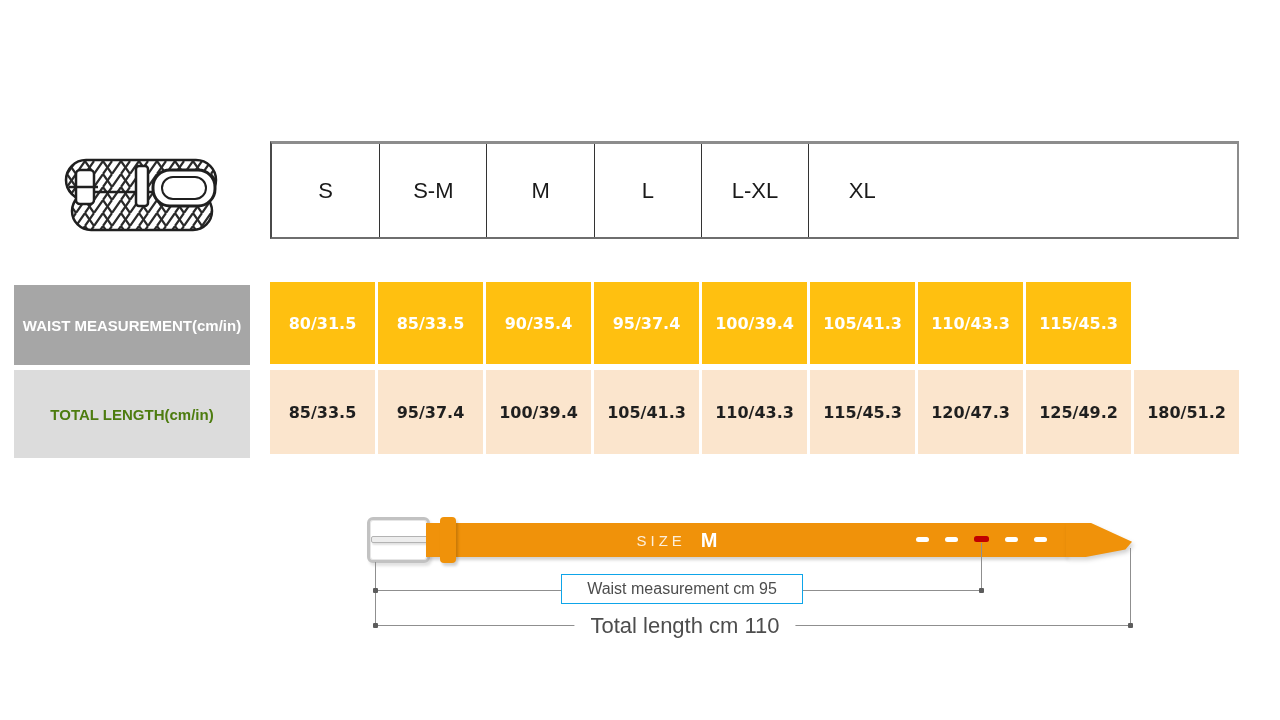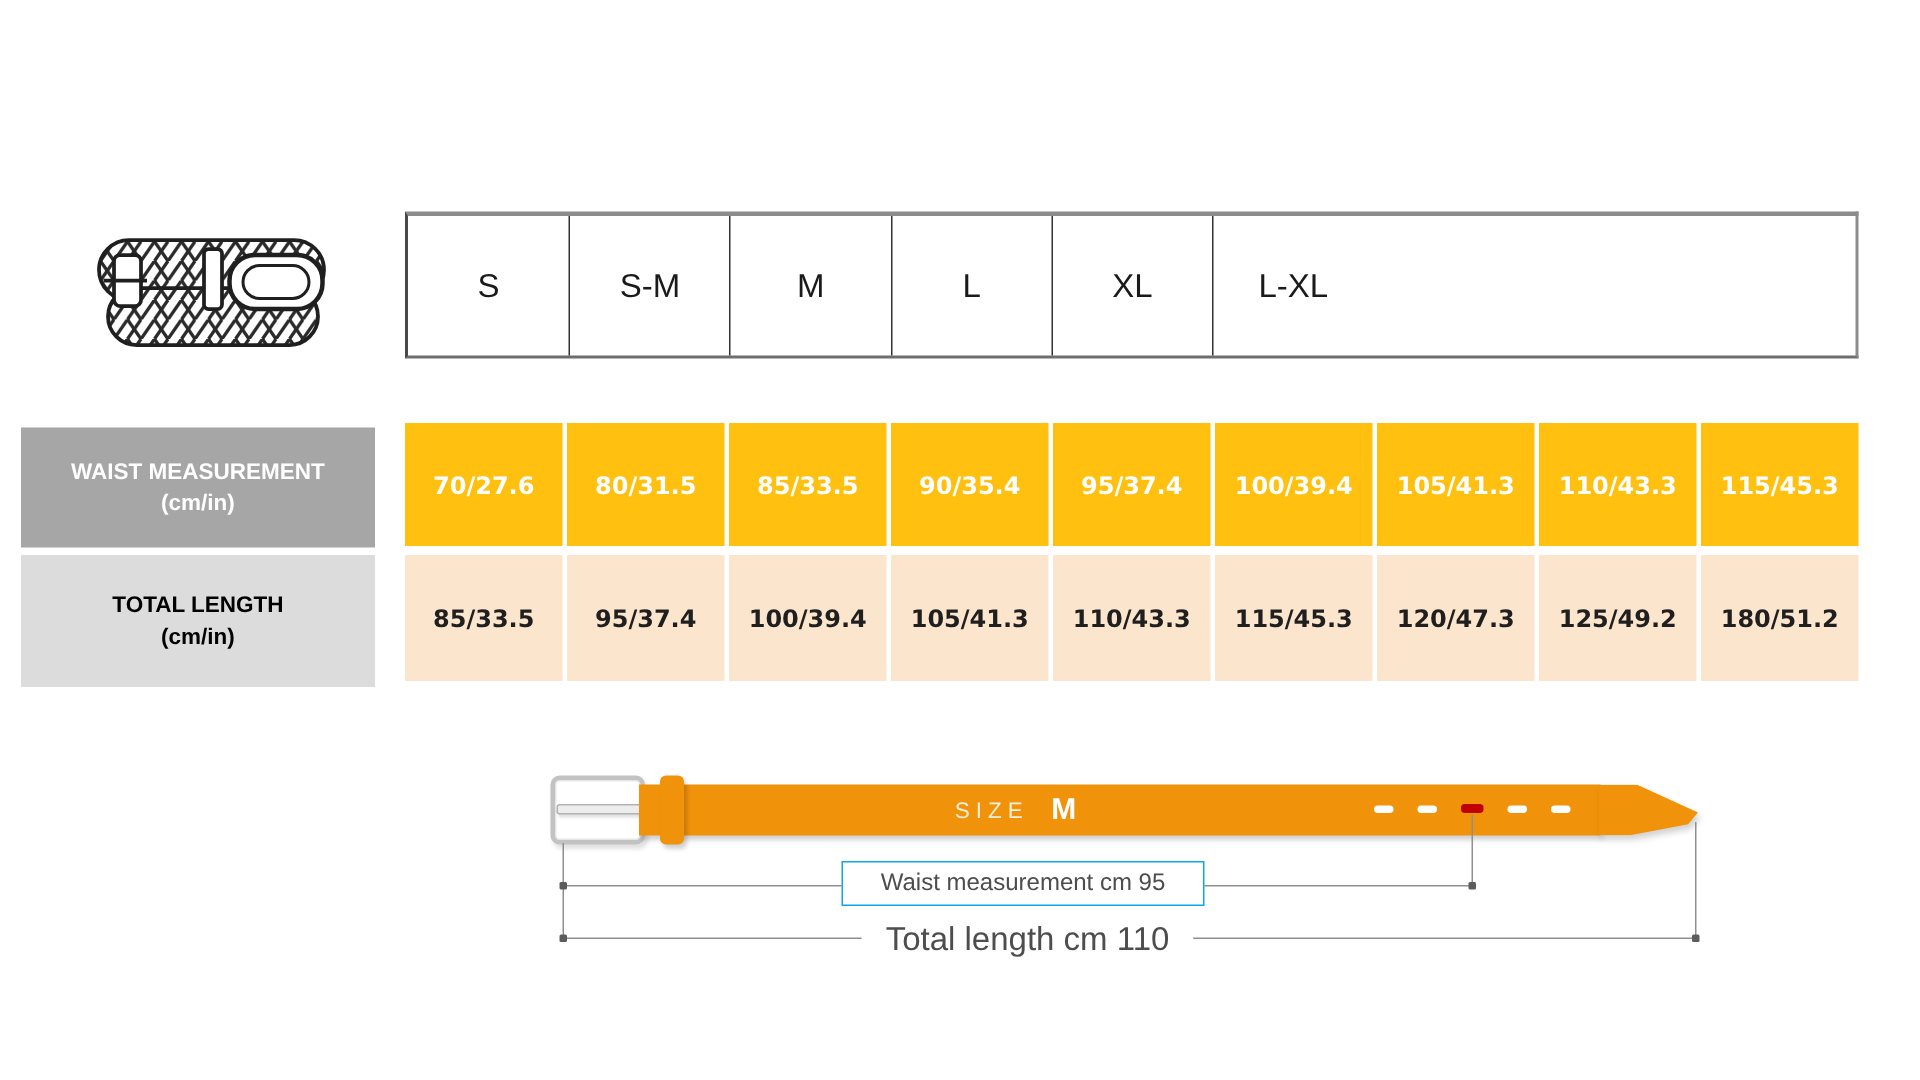--- a/index.html
+++ b/index.html
@@ -31,25 +31,25 @@
   .vals .cell {
     display:flex; align-items:center; justify-content:center;
     font-family:"DejaVu Sans", sans-serif; font-weight:bold; font-size:16px;
   }
   #waist-row .cell  { background:var(--waist-cell); color:#fff; }
   #length-row .cell { background:var(--length-cell); color:#1f1f1f; }
 
   
   .label-box {
     position:absolute; left:14px; width:236px;
-    display:flex; flex-direction:column; align-items:center; justify-content:center;
+    display:flex; flex-direction:row; align-items:center; justify-content:center;
     font-weight:bold; font-size:15px; line-height:1.4; text-align:center;
   }
   #waist-label  { top:285px; height:80px; background:var(--waist-header-bg); color:#fff; }
-  #length-label { top:370px; height:88px; background:var(--length-header-bg); color:#000000; }
+  #length-label { top:370px; height:88px; background:var(--length-header-bg); color:#4d7c0f; }
 
   
   #belt-icon { position:absolute; left:58px; top:148px; width:170px; height:100px; }
 
   
   .buckle-frame {
     left:367px; top:517px; width:63px; height:46px;
     background:#fff; border:3px solid #c2c2c2; border-radius:6px;
     box-shadow: inset 0 0 0 1px #e6e6e6, 2px 3px 3px rgba(0,0,0,.12);
   }
@@ -128,35 +128,34 @@
     <rect x="95" y="22" width="62" height="36" rx="17" fill="#fff" stroke="#1f1f1f" stroke-width="3"></rect>
     <rect x="104" y="29" width="44" height="22" rx="11" fill="#fff" stroke="#1f1f1f" stroke-width="2"></rect>
   </svg>
 </div>
 
 <div id="size-row">
     <div class="cell">S</div>
     <div class="cell">S-M</div>
     <div class="cell">M</div>
     <div class="cell">L</div>
+    <div class="cell">L-XL</div>
     <div class="cell">XL</div>
-    <div class="cell">L-XL</div>
   </div>
 
 <div id="waist-label" class="label-box">
   <span>WAIST MEASUREMENT</span>
   <span>(cm/in)</span>
 </div>
 <div id="length-label" class="label-box">
   <span>TOTAL LENGTH</span>
   <span>(cm/in)</span>
 </div>
 
 <div id="waist-row" class="vals">
-    <div class="cell">70/27.6</div>
     <div class="cell">80/31.5</div>
     <div class="cell">85/33.5</div>
     <div class="cell">90/35.4</div>
     <div class="cell">95/37.4</div>
     <div class="cell">100/39.4</div>
     <div class="cell">105/41.3</div>
     <div class="cell">110/43.3</div>
     <div class="cell">115/45.3</div>
   </div>
 <div id="length-row" class="vals">

